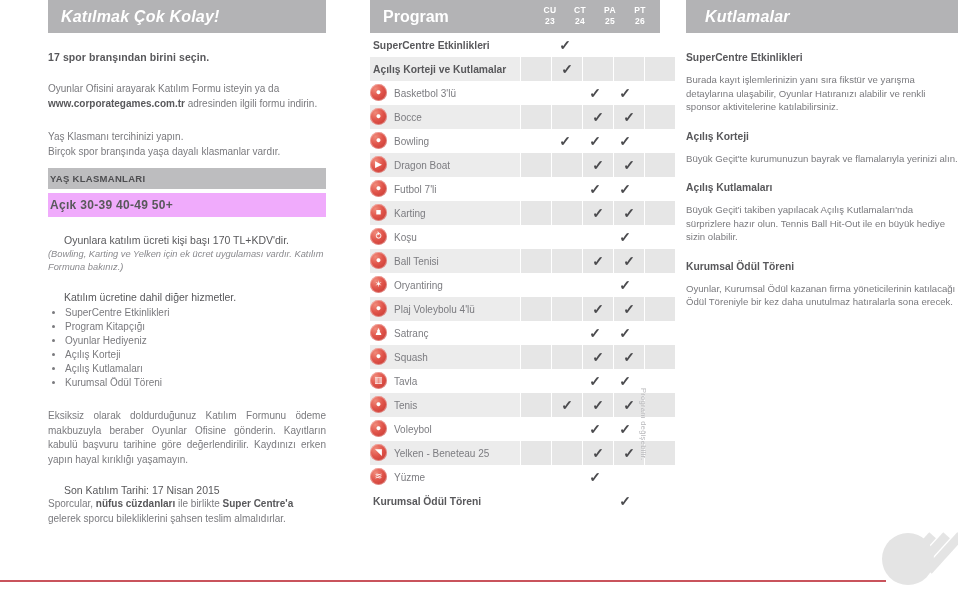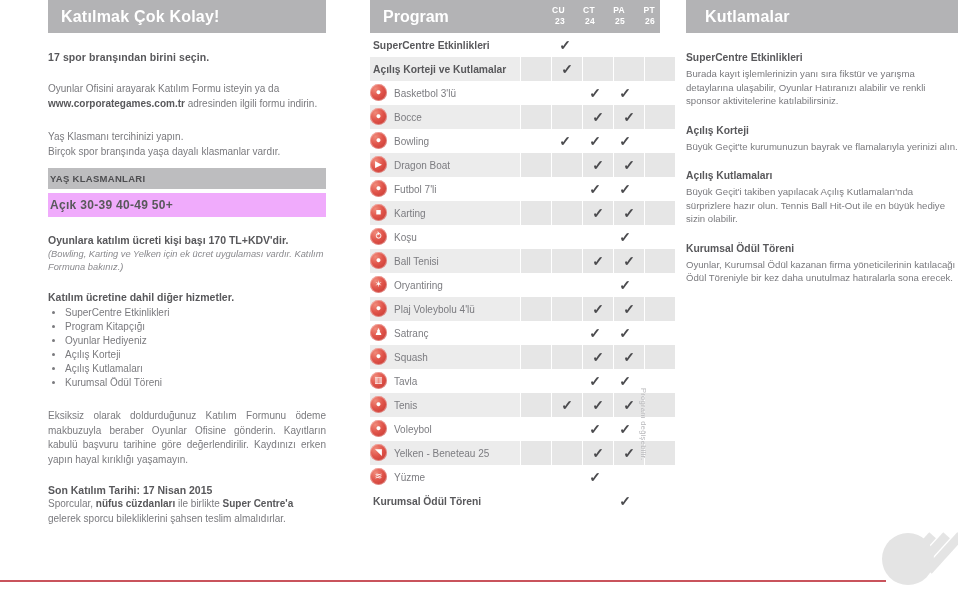--- a/index.html
+++ b/index.html
@@ -12,39 +12,40 @@
     position:relative;
   }
   .page{position:relative;width:960px;height:594px;}
 
   
   .titlebar{
     background:#b3b3b5;color:#ffffff;
     font-size:16px;font-weight:bold;
     display:flex;align-items:center;
     letter-spacing:.2px;
+    font-style:italic;
   }
 
   
   .left{
     position:absolute;left:48px;top:0;width:278px;
   }
   .left .titlebar{height:33px;padding-left:13px;}
   .lead{
     margin-top:18px;font-size:10.5px;font-weight:bold;color:#58585b;
     letter-spacing:.1px;
   }
   .p{font-size:10px;line-height:14.5px;margin-top:19px;color:#7a7a7e;}
   .p b{color:#58585b;}
   .agebox{
     margin-top:9px;background:#bdbdbf;color:#4d4d50;
     font-size:9.5px;font-weight:bold;padding:5px 2px;letter-spacing:.3px;
   }
   .agebox.light{background:#f0abfc;margin-top:4px;font-size:12px;color:#58585b;}
-  .h2{font-size:10.5px;font-weight:bold;color:#58585b;margin-top:17px;}
+  .h2{font-size:10.5px;font-weight:normal;color:#58585b;margin-top:17px;margin-left:16px;}
   .ital{font-size:9.3px;font-style:italic;line-height:13px;margin-top:2px;color:#8a8a8e;}
   ul.svc{margin:3px 0 0 0;padding-left:17px;}
   ul.svc li{font-size:10px;line-height:14px;color:#7a7a7e;}
   .just{text-align:justify;}
 
   
   .mid{position:absolute;left:370px;top:0;width:290px;}
   .prog-head{
     position:relative;height:33px;background:#b3b3b5;
   }
@@ -52,21 +53,21 @@
     position:absolute;left:13px;top:0;height:33px;display:flex;align-items:center;
     color:#ffffff;font-size:16px;font-weight:bold;
   }
   .prog-head .days{
     position:absolute;right:5px;top:0;height:33px;display:flex;
   }
   .day{
     width:30px;text-align:center;color:#ffffff;font-size:8.5px;font-weight:bold;
     line-height:11px;padding-top:5px;letter-spacing:.3px;
   }
-  .day span{display:block;text-align:right;}
+  .day span{display:block;}
 
   .rows{position:relative;}
   .row{
     position:relative;height:24px;display:flex;align-items:center;
     background:#ffffff;
   }
   .row.alt{background:#ececec;}
   .row .icon{
     position:absolute;left:0px;top:3px;width:17px;height:17px;border-radius:50%;
     background:radial-gradient(circle at 32% 28%, #f08a7a 0%, #e0544a 45%, #c0322c 100%);
@@ -96,21 +97,21 @@
     position:absolute;left:648px;top:388px;
     font-size:7.5px;color:#b9b9bc;letter-spacing:.3px;
     transform:rotate(90deg);transform-origin:left top;white-space:nowrap;
   }
 
   
   .right{position:absolute;left:686px;top:0;width:272px;}
   .right .titlebar{height:33px;padding-left:19px;}
   .rh{font-size:10.3px;font-weight:bold;color:#58585b;margin-top:17px;}
   .rh.first{margin-top:19px;}
-  .rp{font-size:9.6px;line-height:13.5px;color:#7a7a7e;margin-top:4px;}
+  .rp{font-size:9.6px;line-height:13.5px;color:#7a7a7e;margin-top:10px;}
 
   
   .redline{
     position:absolute;left:0;top:580px;width:886px;height:2px;background:#c9535c;
   }
   .logo{
     position:absolute;left:882px;top:525px;width:76px;height:66px;overflow:hidden;
   }
   .logo .disc{
     position:absolute;left:0;top:8px;width:52px;height:52px;border-radius:50%;

